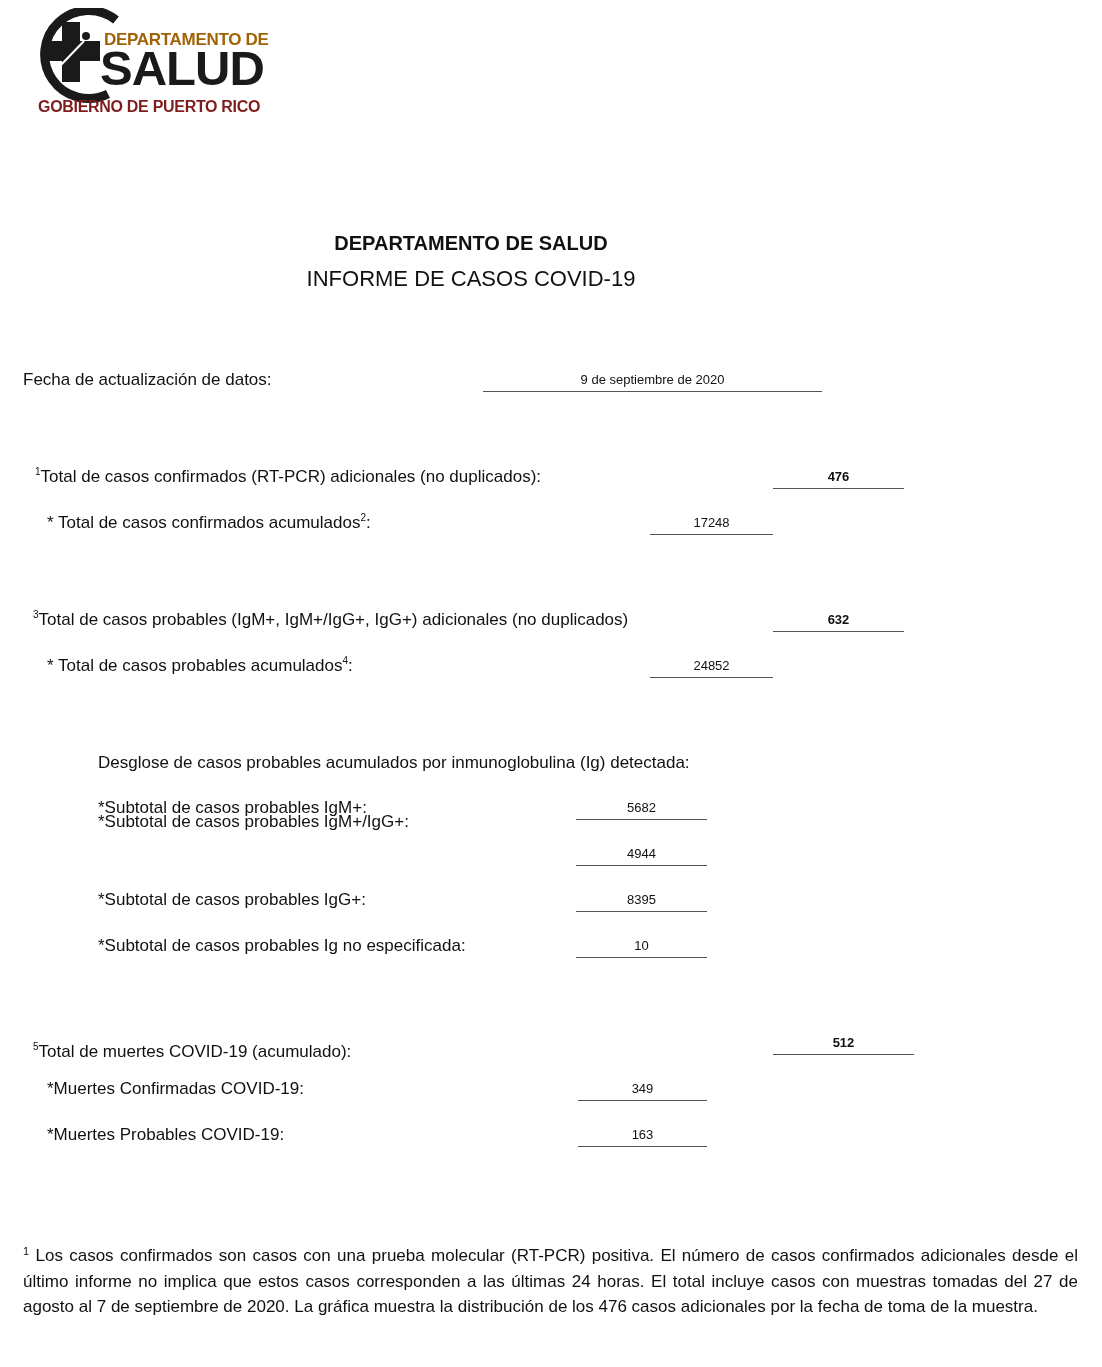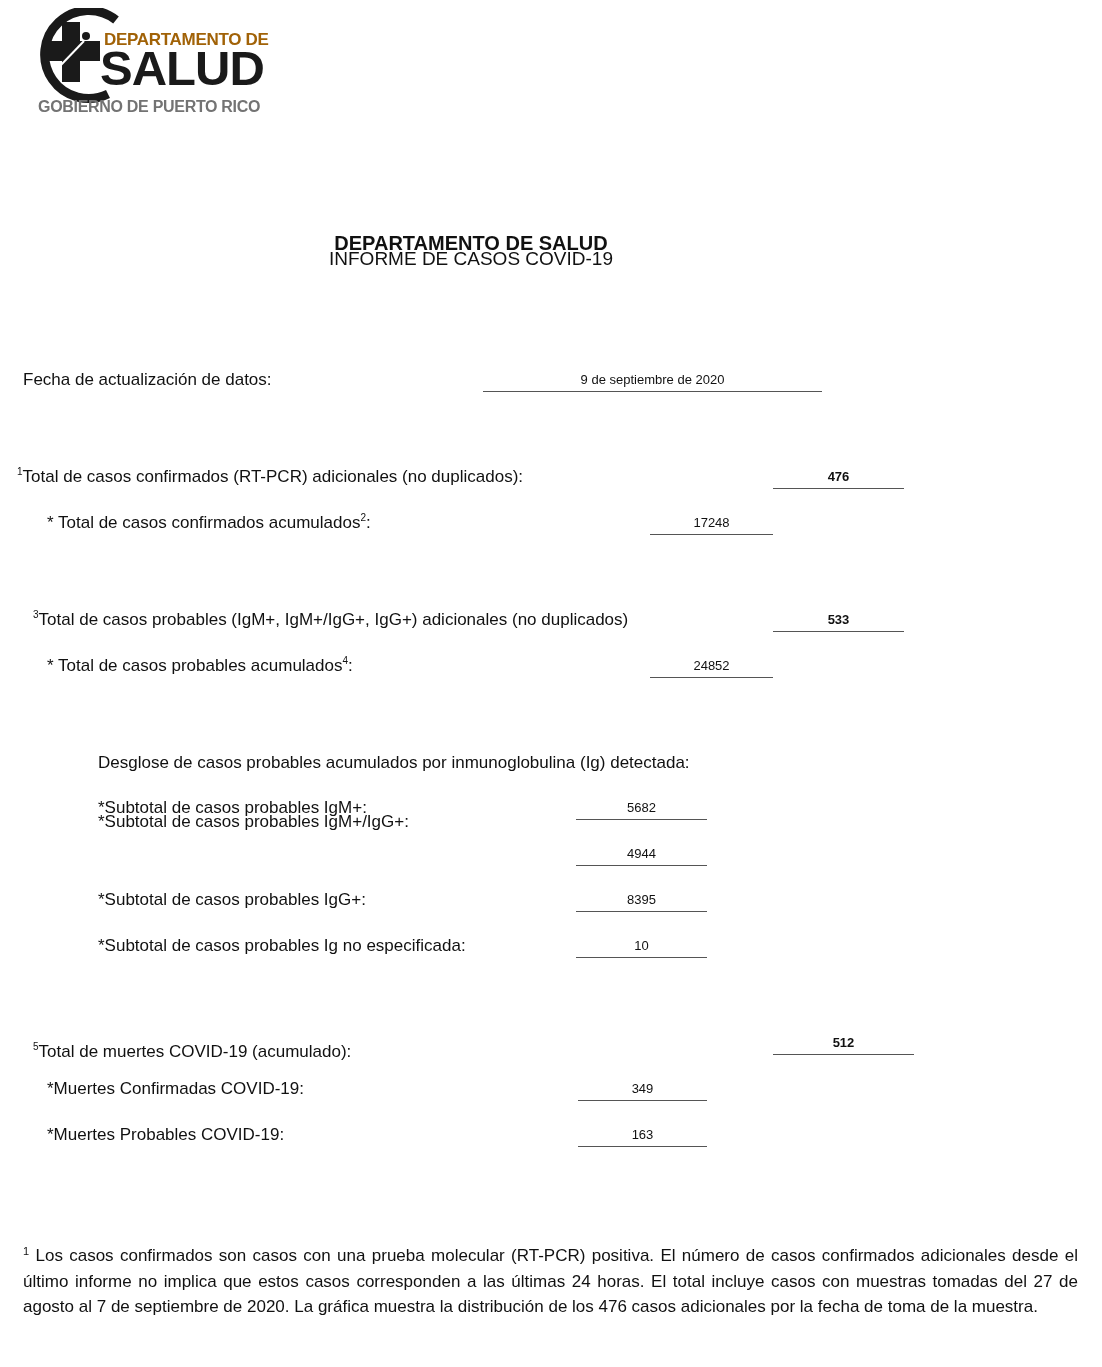--- a/index.html
+++ b/index.html
@@ -12,25 +12,25 @@
   .txt { font-size:17px; line-height:20px; white-space:nowrap; }
   .val { position:absolute; text-align:center; font-size:13px; line-height:20px; }
   .uline { position:absolute; height:0; border-top:1.5px solid #555555; }
   .bold { font-weight:bold; }
   sup { font-size:10px; line-height:0; vertical-align:7px; }
 
   
   #logo { left:26px; top:8px; width:252px; height:112px; }
   #logo .dept { position:absolute; left:78px; top:22px; font-weight:bold; font-size:17px; letter-spacing:-0.3px; color:#a16207; }
   #logo .salud { position:absolute; left:74px; top:34px; font-weight:bold; font-size:49px; line-height:52px; letter-spacing:-1px; color:#1a1a1a; }
-  #logo .gob { position:absolute; left:12px; top:90px; font-weight:bold; font-size:16px; letter-spacing:-0.3px; color:#737373; }
+  #logo .gob { position:absolute; left:12px; top:90px; font-weight:bold; font-size:16px; letter-spacing:-0.3px; color:#7f1d1d; }
 
   .title { position:absolute; left:0; width:942px; text-align:center; }
   #title-main { top:232px; font-weight:bold; font-size:20px; }
-  #title-sub { top:248px; font-size:19px; }
+  #title-sub { top:266px; font-size:22px; }
 
   .foot {
     position:absolute; left:23px; top:1243px; width:1055px;
     font-size:17px; line-height:25.5px; text-align:justify; color:#111;
   }
   .foot sup { font-size:11px; vertical-align:6px; }
 </style>
 </head>
 <body>
 
@@ -47,30 +47,30 @@
   <div class="gob">GOBIERNO DE PUERTO RICO</div>
 </div>
 
 <div id="title-main" class="title">DEPARTAMENTO DE SALUD</div>
 <div id="title-sub" class="title">INFORME DE CASOS COVID-19</div>
 
 <div class="abs txt" style="left:23px;top:370px;">Fecha de actualización de datos:</div>
 <div class="val" style="left:483px;top:370px;width:339px;">9 de septiembre de 2020</div>
 <div class="uline" style="left:483px;top:391px;width:339px;"></div>
 
-<div class="abs txt" style="left:17px;top:467px;"><sup>1</sup><span>Total de casos confirmados (RT-PCR) adicionales (no duplicados):</span></div>
+<div class="abs txt" style="left:35px;top:467px;"><sup>1</sup><span>Total de casos confirmados (RT-PCR) adicionales (no duplicados):</span></div>
 <div class="val bold" style="left:773px;top:467px;width:131px;">476</div>
 <div class="uline" style="left:773px;top:488px;width:131px;"></div>
 
 <div class="abs txt" style="left:47px;top:513px;"><span>* Total de casos confirmados acumulados</span><sup>2</sup><span>:</span></div>
 <div class="val" style="left:650px;top:513px;width:123px;">17248</div>
 <div class="uline" style="left:650px;top:534px;width:123px;"></div>
 
 <div class="abs txt" style="left:33px;top:610px;"><sup>3</sup><span>Total de casos probables (IgM+, IgM+/IgG+, IgG+) adicionales (no duplicados)</span></div>
-<div class="val bold" style="left:773px;top:610px;width:131px;">533</div>
+<div class="val bold" style="left:773px;top:610px;width:131px;">632</div>
 <div class="uline" style="left:773px;top:631px;width:131px;"></div>
 
 <div class="abs txt" style="left:47px;top:656px;"><span>* Total de casos probables acumulados</span><sup>4</sup><span>:</span></div>
 <div class="val" style="left:650px;top:656px;width:123px;">24852</div>
 <div class="uline" style="left:650px;top:677px;width:123px;"></div>
 
 <div class="abs txt" style="left:98px;top:753px;">Desglose de casos probables acumulados por inmunoglobulina (Ig) detectada:</div>
 
 <div class="abs txt" style="left:98px;top:798px;">*Subtotal de casos probables IgM+:</div>
 <div class="val" style="left:576px;top:798px;width:131px;">5682</div>

